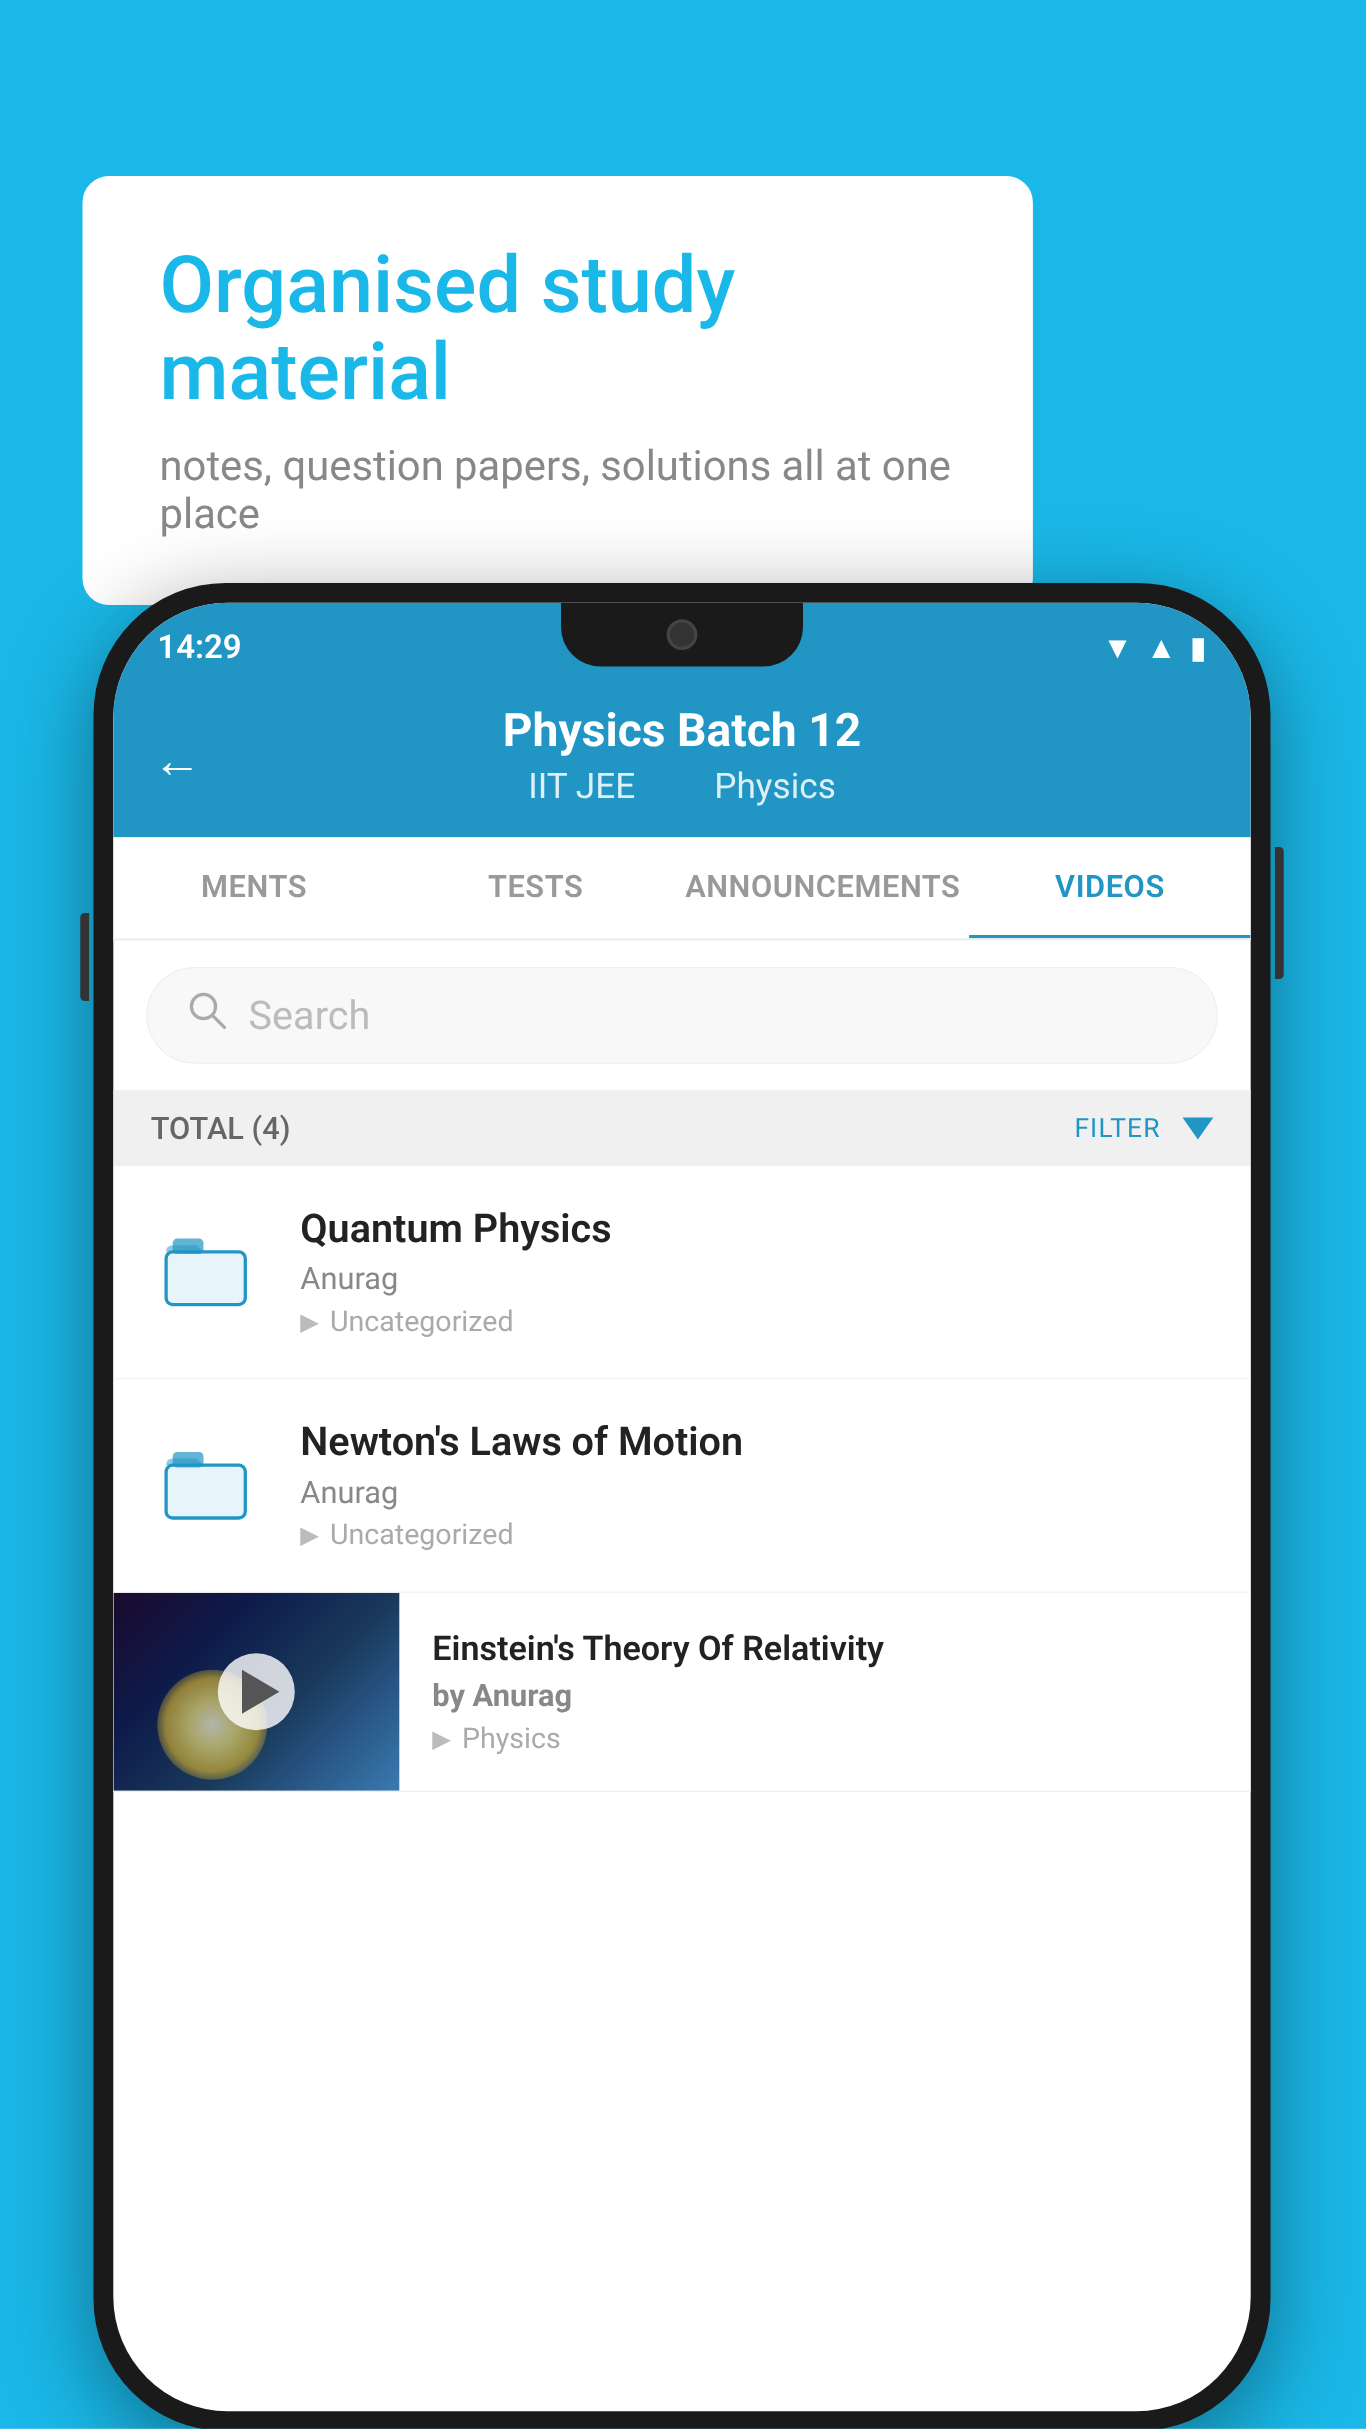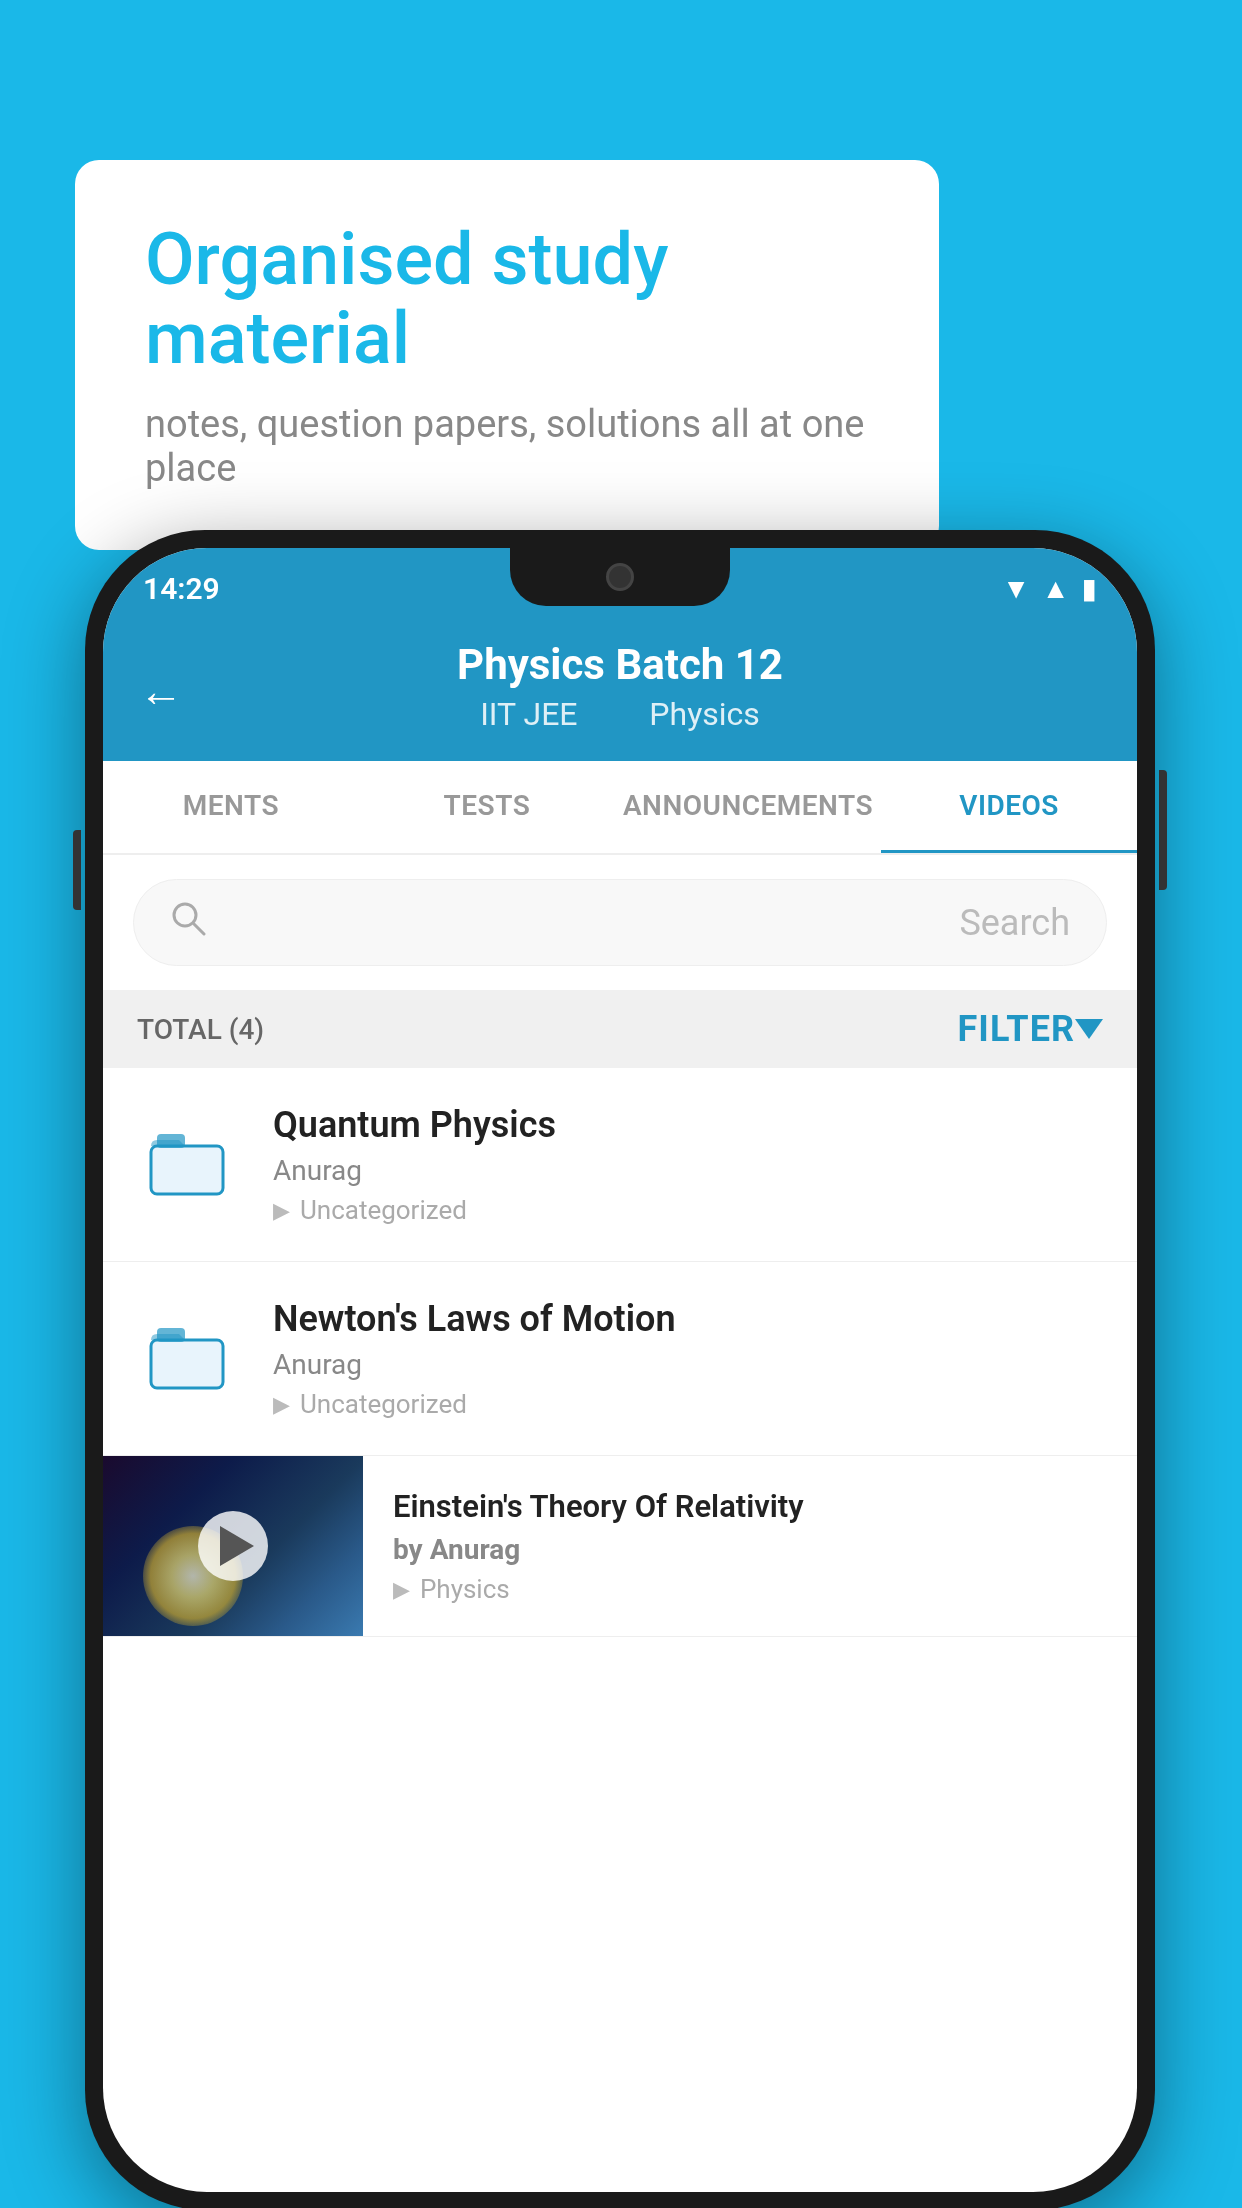--- a/index.html
+++ b/index.html
@@ -174,21 +174,20 @@
 
     
     .search-bar {
       background: #f8f8f8;
       margin: 24px 30px;
       border-radius: 50px;
       display: flex;
       align-items: center;
       padding: 20px 36px;
       border: 1px solid #eee;
-      justify-content: space-between;
     }
     .search-icon-svg {
       color: #aaa;
       font-size: 38px;
       margin-right: 20px;
     }
     .search-input-text {
       font-size: 36px;
       color: #bbb;
     }
@@ -202,24 +201,24 @@
       padding: 18px 34px;
     }
     .total-label {
       font-size: 28px;
       color: #666;
       font-weight: 500;
     }
     .filter-btn {
       display: flex;
       align-items: center;
-      gap: 0;
+      gap: 20px;
       color: #2196c4;
-      font-size: 36px;
-      font-weight: 700;
+      font-size: 24px;
+      font-weight: 400;
       cursor: pointer;
       letter-spacing: 1px;
     }
     .filter-triangle {
       width: 0;
       height: 0;
       border-left: 14px solid transparent;
       border-right: 14px solid transparent;
       border-top: 20px solid #2196c4;
     }

